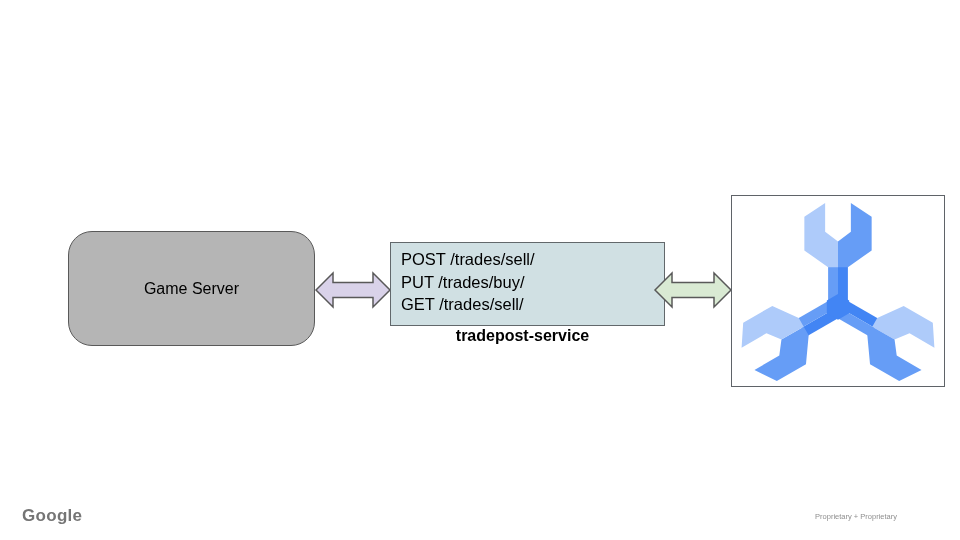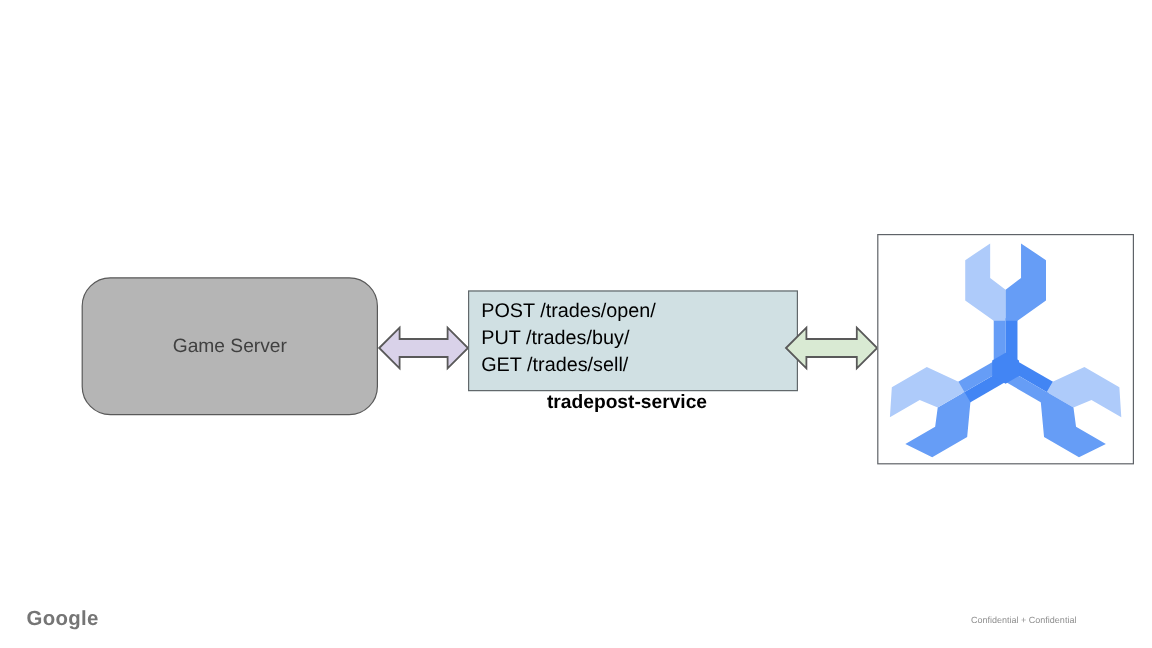--- a/index.html
+++ b/index.html
@@ -8,21 +8,21 @@
     background:#ffffff;
     font-family:"Liberation Sans", sans-serif;
   }
   .abs{position:absolute;}
 
   
   .game-server{
     left:68px;top:231px;width:245px;height:113px;
     background:#b5b5b5;border:1.5px solid #595959;border-radius:24px;
     display:flex;align-items:center;justify-content:center;
-    font-size:16px;color:#404040;
+    font-size:16px;color:#000000;
   }
 
   
   .service-box{
     left:390px;top:242px;width:263px;height:77px;
     background:#d0e0e3;border:1px solid #62686b;
     padding:5px 0 0 10px;box-sizing:content-box;
     font-size:16.5px;line-height:22.5px;color:#000;
   }
   .service-box div{white-space:nowrap;}
@@ -63,21 +63,21 @@
 
 <div class="abs game-server">
   <span>Game Server</span>
 </div>
 
 <svg class="abs arrow1" width="78" height="38" viewBox="0 0 78 38">
   <polygon points="2,19 19,2 19,11.5 59,11.5 59,2 76,19 59,36 59,26.5 19,26.5 19,36" stroke="#595959" stroke-width="1.5" stroke-linejoin="miter" fill="#d9d2e9"></polygon>
 </svg>
 
 <div class="abs service-box">
-  <div>POST /trades/open/</div>
+  <div>POST /trades/sell/</div>
   <div>PUT /trades/buy/</div>
   <div>GET /trades/sell/</div>
 </div>
 <div class="abs service-label">tradepost-service</div>
 
 <svg class="abs arrow2" width="80" height="38" viewBox="0 0 80 38">
   <polygon points="2,19 19,2 19,11.5 61,11.5 61,2 78,19 61,36 61,26.5 19,26.5 19,36" stroke="#595959" stroke-width="1.5" stroke-linejoin="miter" fill="#d9ead3"></polygon>
 </svg>
 
 <div class="abs logo-box">
@@ -91,13 +91,13 @@
       </g>
     </defs>
     <use href="#arm" style="--a:#aecbfa;--b:#669df6;--c:#669df6;--d:#4285f4"></use>
     <use href="#arm" transform="rotate(120)" style="--a:#aecbfa;--b:#669df6;--c:#4285f4;--d:#669df6"></use>
     <use href="#arm" transform="rotate(240)" style="--a:#669df6;--b:#aecbfa;--c:#4285f4;--d:#669df6"></use>
     <polygon fill="#4285f4" points="0,-13 11.3,-6.5 11.3,6.5 0,13 -11.3,6.5 -11.3,-6.5"></polygon>
   </svg>
 </div>
 
 <div class="abs google-logo">Google</div>
-<div class="abs confidential">Confidential + Confidential</div>
+<div class="abs confidential">Proprietary + Proprietary</div>
 
 </body></html>

